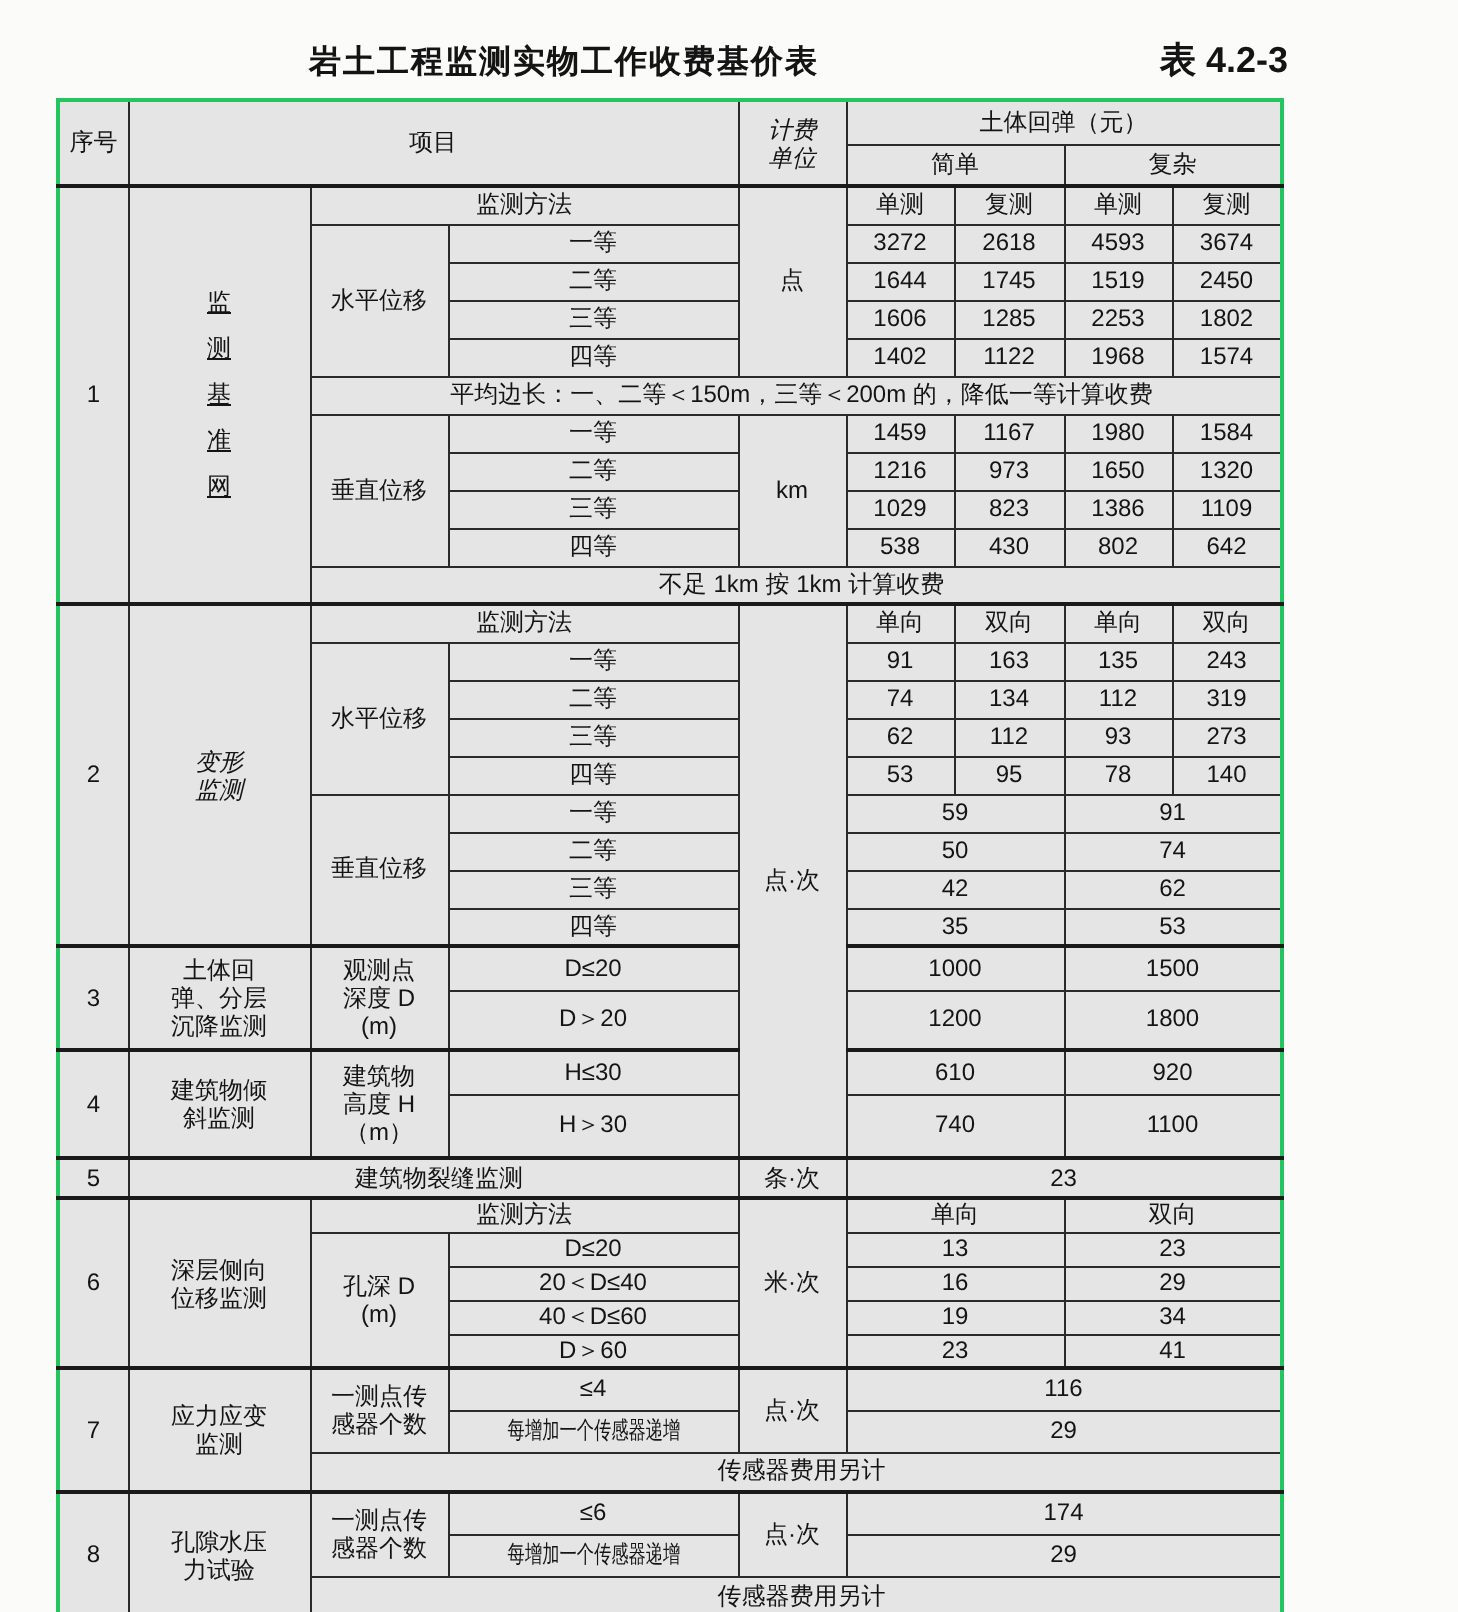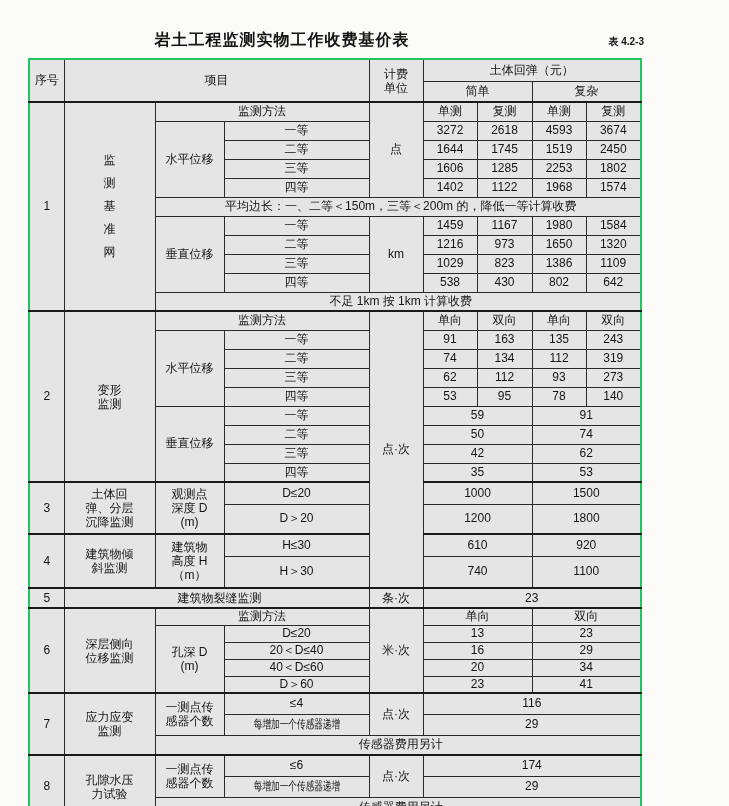--- a/index.html
+++ b/index.html
@@ -2,35 +2,35 @@
 <html><head>
 <meta charset="utf-8">
 <style>
   html,body{margin:0;padding:0;}
   body{
     width:729px;height:806px;overflow:hidden;
     background:#fbfbf9;color:#141414;
     font-family:"Liberation Sans",sans-serif;
   }
   .wrap{padding:14px 0 0 28px;width:618px;}
-  .titlebar{display:flex;align-items:baseline;margin:16px 0 7px 0;}
+  .titlebar{display:flex;align-items:baseline;margin:4px 0 7px 0;}
   .title{flex:1;text-align:center;font-size:16px;font-weight:bold;letter-spacing:1px;}
-  .tno{width:108px;text-align:right;font-size:10px;font-weight:bold;padding-right:2px;}
+  .tno{width:108px;text-align:right;font-size:18px;font-weight:bold;padding-right:2px;}
   table{border-collapse:collapse;table-layout:fixed;width:614px;border:2px solid #22c55e;background:#e5e5e5;}
   td{
     border:1px solid #2a2a2a;text-align:center;vertical-align:middle;
     font-size:12px;line-height:13px;padding:0 1px;overflow:hidden;
   }
   tr{height:19px;}
   tr.h17{height:17px;} tr.h20{height:20px;} tr.h21{height:21px;}
   tr.h22{height:22px;} tr.h30{height:30px;} tr.h32{height:32px;}
   tr.tk > td{border-top:2px solid #1a1a1a;}
   td.lt{text-align:center;padding-left:7px;}
-  td.vtx span{display:inline-block;width:1.25em;word-break:break-all;line-height:23px;text-align:center;}
-  td.b2 span{display:inline-block;width:2.35em;word-break:break-all;line-height:14px;}
+  td.vtx span{display:inline-block;width:1.25em;word-break:break-all;line-height:23px;text-align:center;text-decoration:underline;}
+  td.b2 span{display:inline-block;width:2.35em;word-break:break-all;line-height:14px;font-style:italic;}
   td.b3 span{display:inline-block;width:3.3em;word-break:break-all;line-height:14px;}
   td.b4 span{display:inline-block;width:4.3em;word-break:break-all;line-height:14px;}
   td.sq span{display:inline-block;white-space:nowrap;transform:scaleX(0.72);transform-origin:50% 50%;}
 </style>
 </head>
 <body>
 
 <div class="wrap">
   <div class="titlebar">
     <div class="title">岩土工程监测实物工作收费基价表</div>
@@ -248,21 +248,21 @@
         <td colspan="2">13</td>
         <td colspan="2">23</td>
       </tr>
       <tr class="h17">
         <td>20＜D≤40</td>
         <td colspan="2">16</td>
         <td colspan="2">29</td>
       </tr>
       <tr class="h17">
         <td>40＜D≤60</td>
-        <td colspan="2">20</td>
+        <td colspan="2">19</td>
         <td colspan="2">34</td>
       </tr>
       <tr class="h17">
         <td>D＞60</td>
         <td colspan="2">23</td>
         <td colspan="2">41</td>
       </tr>
 
       <tr class="tk h21">
         <td rowspan="3">7</td>

